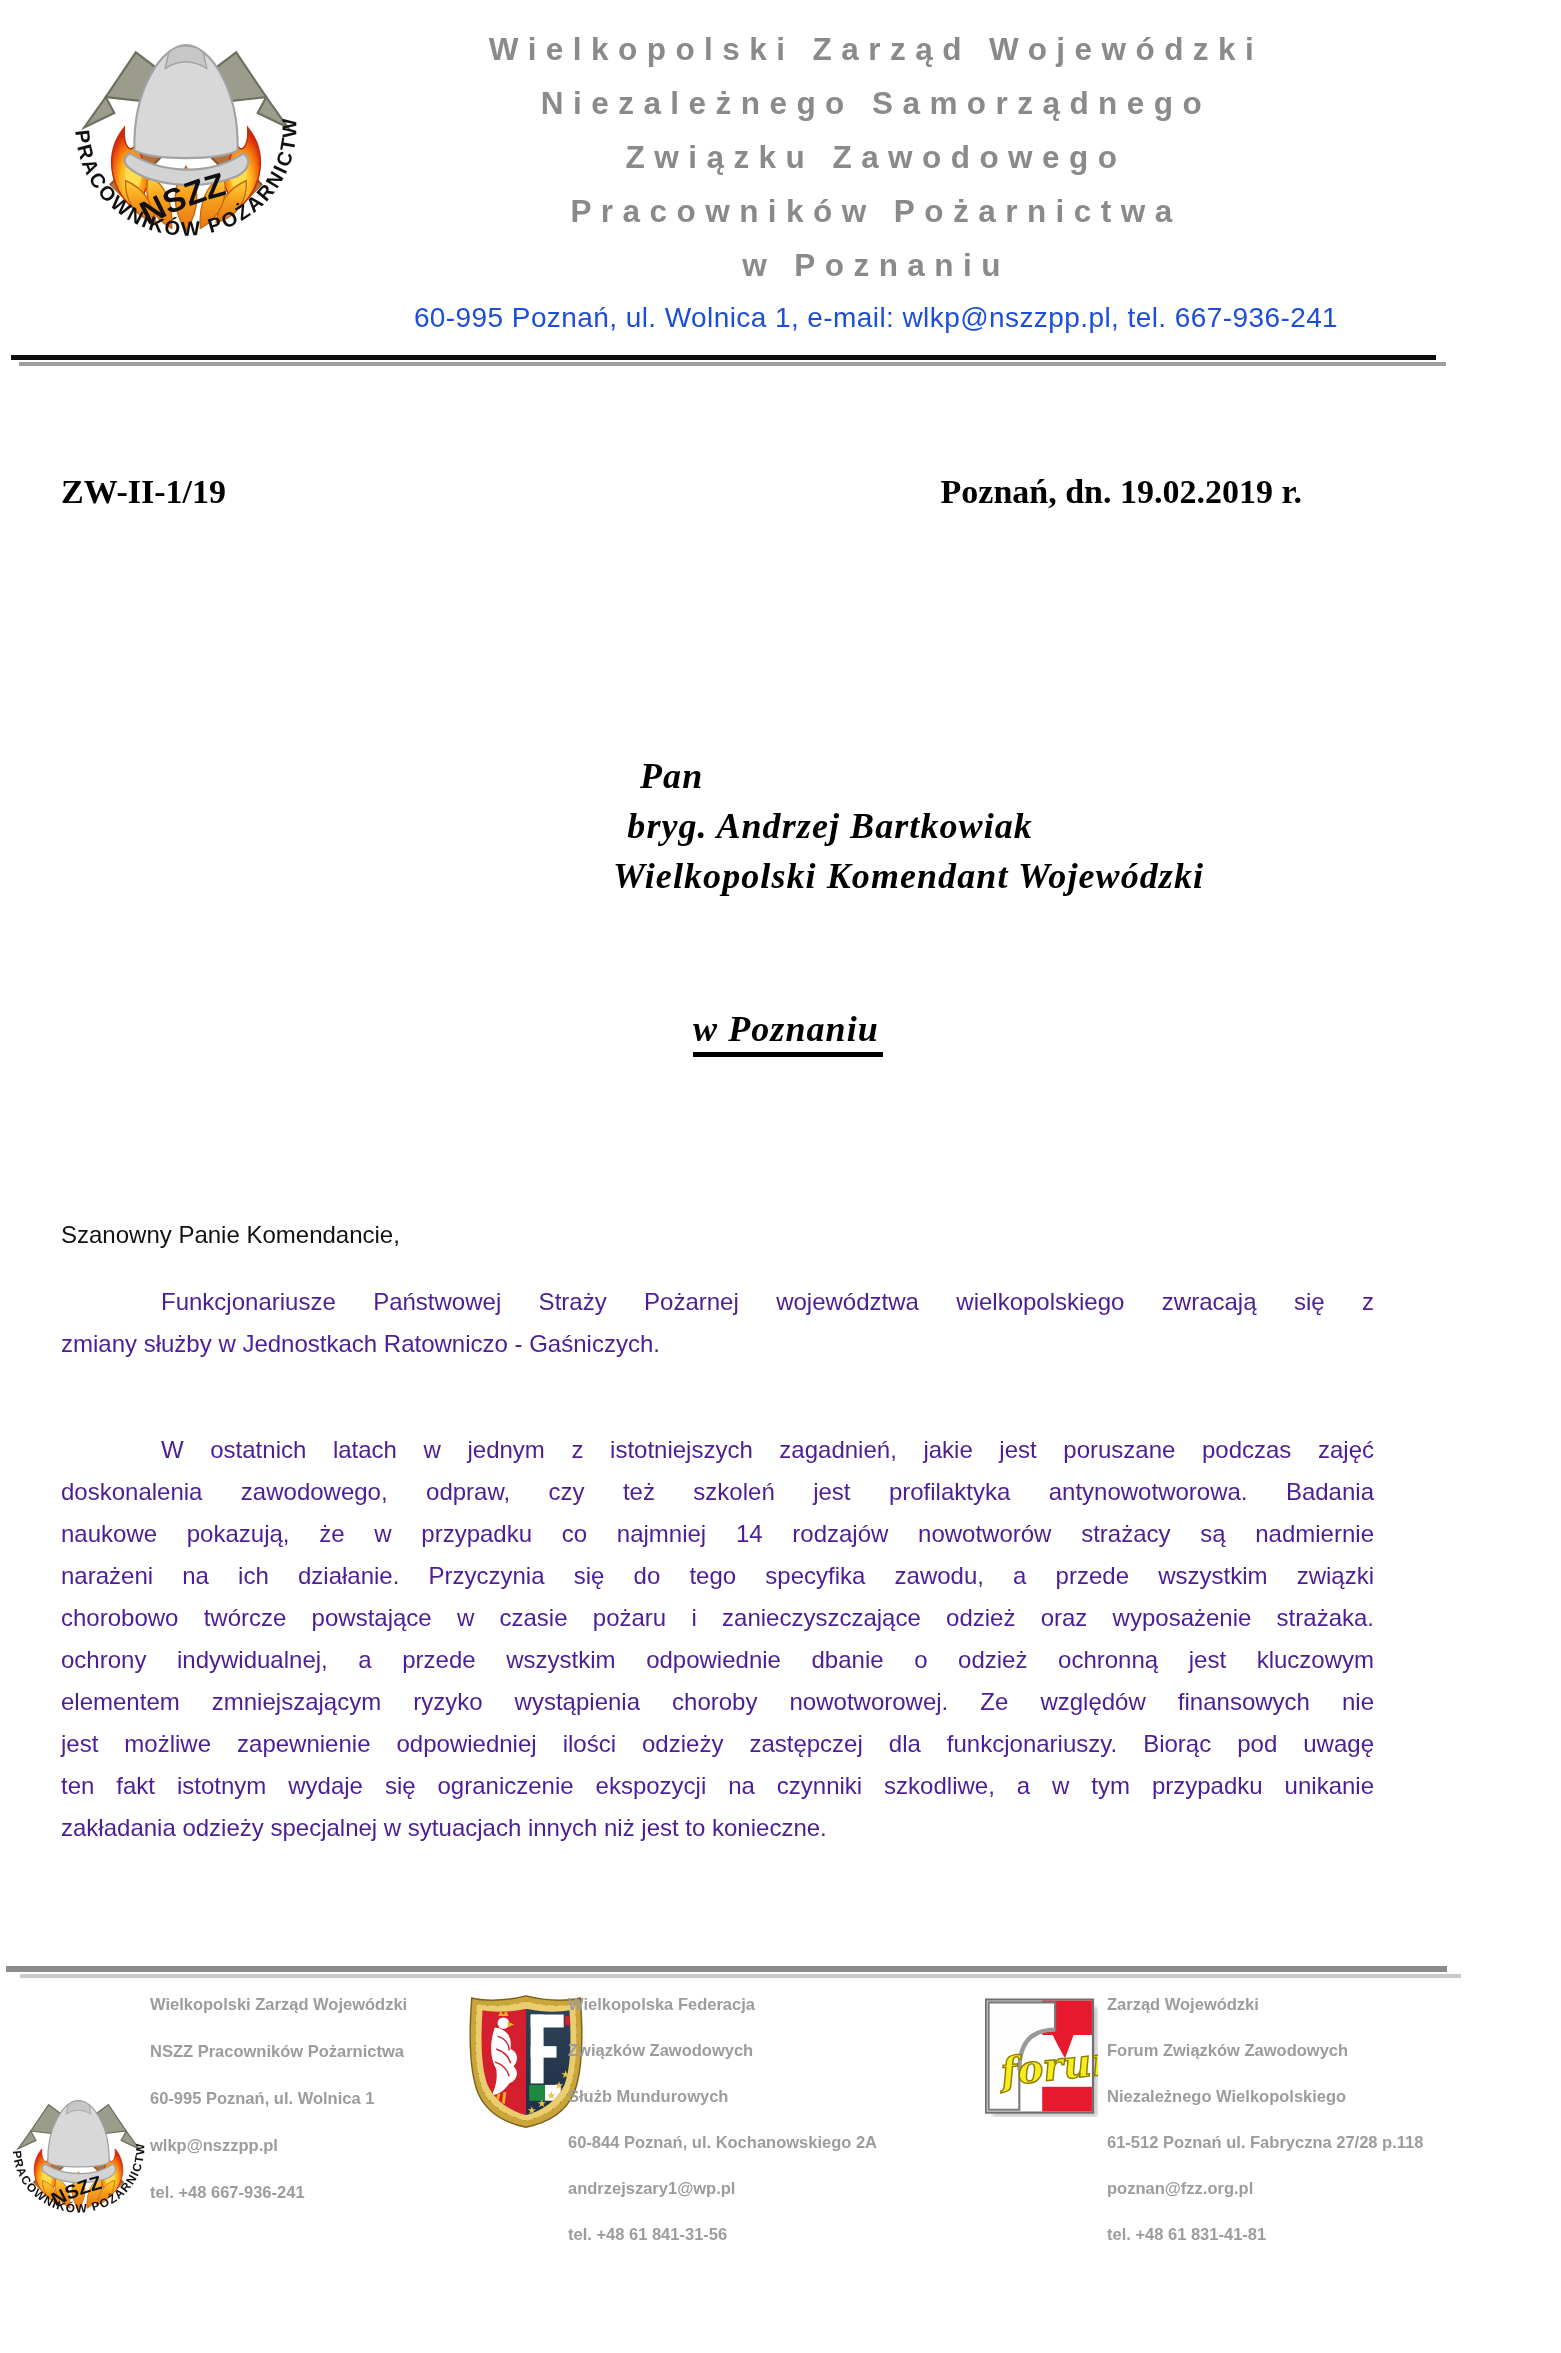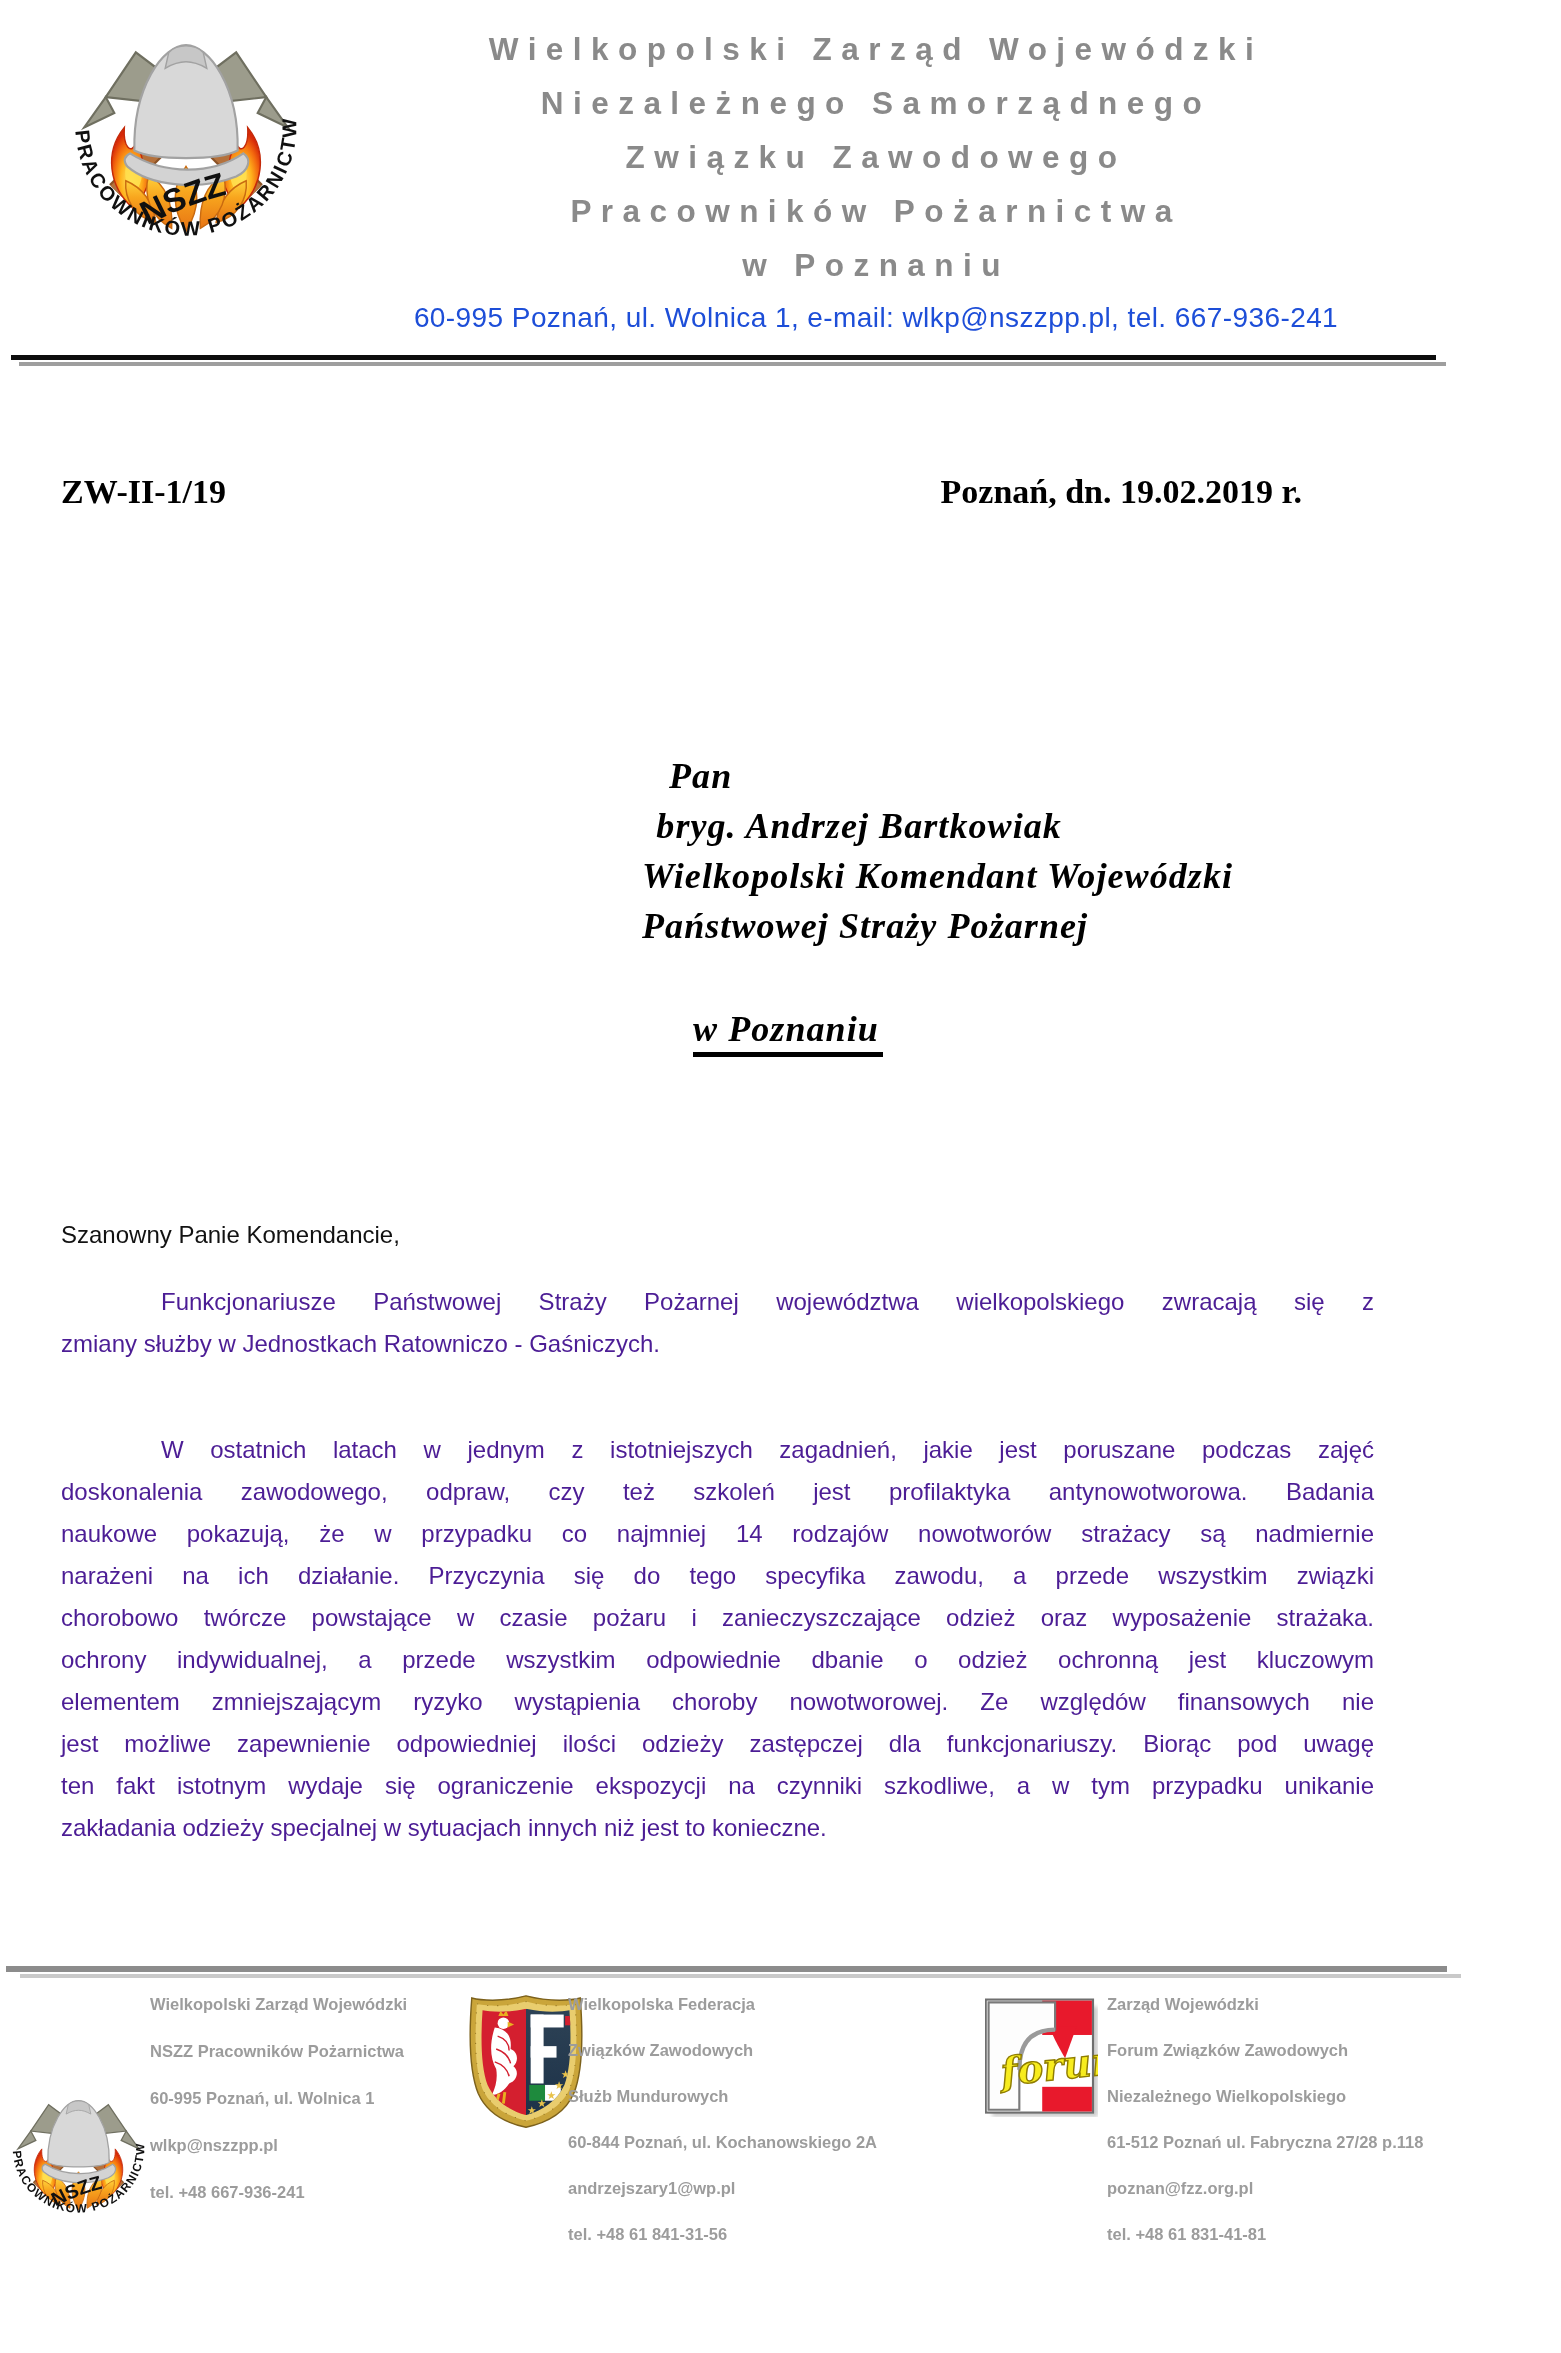--- a/index.html
+++ b/index.html
@@ -9,21 +9,21 @@
   .logo-top{position:absolute;left:64px;top:11.5px;width:244px;height:238px;}
   .header-text{position:absolute;left:301px;top:21.5px;width:1150px;text-align:center;}
   .org-line{line-height:54px;font-size:31.5px;font-weight:bold;letter-spacing:0.30em;color:#8a8a8a;white-space:nowrap;}
   .addr{margin-top:10px;font-size:28px;font-weight:normal;letter-spacing:0.015em;color:#1d4ed8;white-space:nowrap;}
   .rule-black{position:absolute;left:10.7px;top:355px;width:1425px;height:5px;background:#0d0d0d;}
   .rule-gray{position:absolute;left:18.6px;top:362px;width:1427px;height:4.3px;background:#9e9e9e;}
   
   .refrow{position:absolute;left:61px;top:473px;width:1241px;display:flex;justify-content:space-between;
           font-family:"Liberation Serif",serif;font-weight:bold;font-size:34px;color:#000;}
   
-  .addressee{position:absolute;left:642px;top:751px;font-family:"Liberation Serif",serif;
+  .addressee{position:absolute;left:613px;top:751px;font-family:"Liberation Serif",serif;
              font-weight:bold;font-style:italic;font-size:36px;letter-spacing:0.03em;color:#000;}
   .adr-line{line-height:50px;white-space:nowrap;}
   .adr-line:nth-child(1){padding-left:27px;}
   .adr-line:nth-child(2){padding-left:14.3px;}
   .addressee-city{position:absolute;left:693px;top:1007px;display:inline-block;
                   font-family:"Liberation Serif",serif;font-weight:bold;font-style:italic;font-size:36px;
                   letter-spacing:0.03em;color:#000;line-height:44px;border-bottom:5px solid #000;padding:0 4.3px 1.4px 0;}
   
   .salutation{position:absolute;left:61px;top:1214px;font-size:24px;color:#121212;line-height:42px;}
   .para{position:absolute;left:61px;width:1313px;font-size:24px;color:#4c1d95;}
@@ -122,21 +122,20 @@
 
   <div class="refrow">
     <span>ZW-II-1/19</span>
     <span>Poznań, dn. 19.02.2019 r.</span>
   </div>
 
   <div class="addressee">
       <div class="adr-line">Pan</div>
       <div class="adr-line">bryg. Andrzej Bartkowiak</div>
       <div class="adr-line">Wielkopolski Komendant Wojewódzki</div>
-      <div class="adr-line last">Państwowej Straży Pożarnej</div>
     </div>
   <div class="addressee-city">w Poznaniu</div>
 
   <div class="salutation">Szanowny Panie Komendancie,</div>
   <div class="para p1">
       <div class="jline">Funkcjonariusze  Państwowej Straży Pożarnej województwa wielkopolskiego  zwracają się z</div>
       <div class="jline last">zmiany służby w Jednostkach Ratowniczo - Gaśniczych.</div>
     </div>
   <div class="para p2">
       <div class="jline">W ostatnich latach w jednym z istotniejszych zagadnień, jakie jest poruszane podczas zajęć</div>

